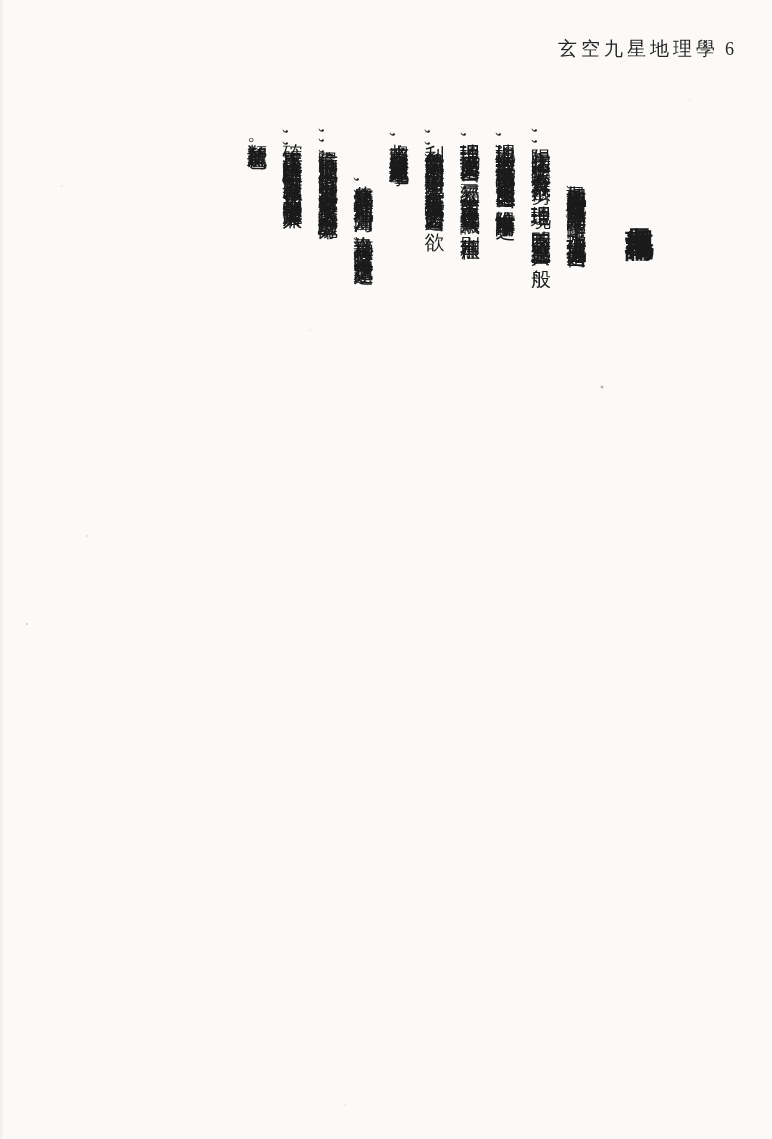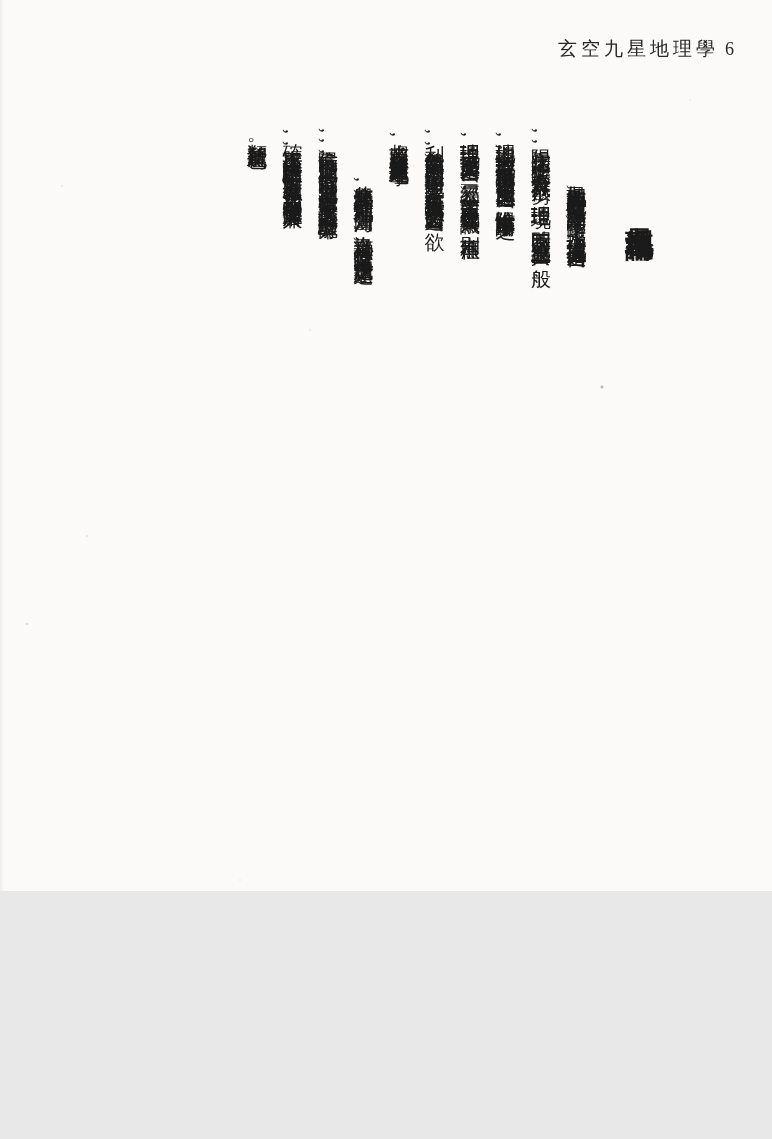--- a/index.html
+++ b/index.html
@@ -1,18 +1,18 @@
 <!DOCTYPE html>
 <html lang="zh-Hant"><head>
 <meta charset="utf-8">
 <style>
   html,body{margin:0;padding:0;background:#e8e8e8;}
   .page{
     position:relative;
-    width:772px;height:891px;
+    width:772px;height:1139px;
     margin:0 auto;
     background:#fbfaf8;
     overflow:hidden;
     font-family:"Liberation Serif","DejaVu Serif",serif;
     color:#1b1b1b;
   }
   
   .noise{
     position:absolute;inset:0;pointer-events:none;
     background-repeat:no-repeat;

